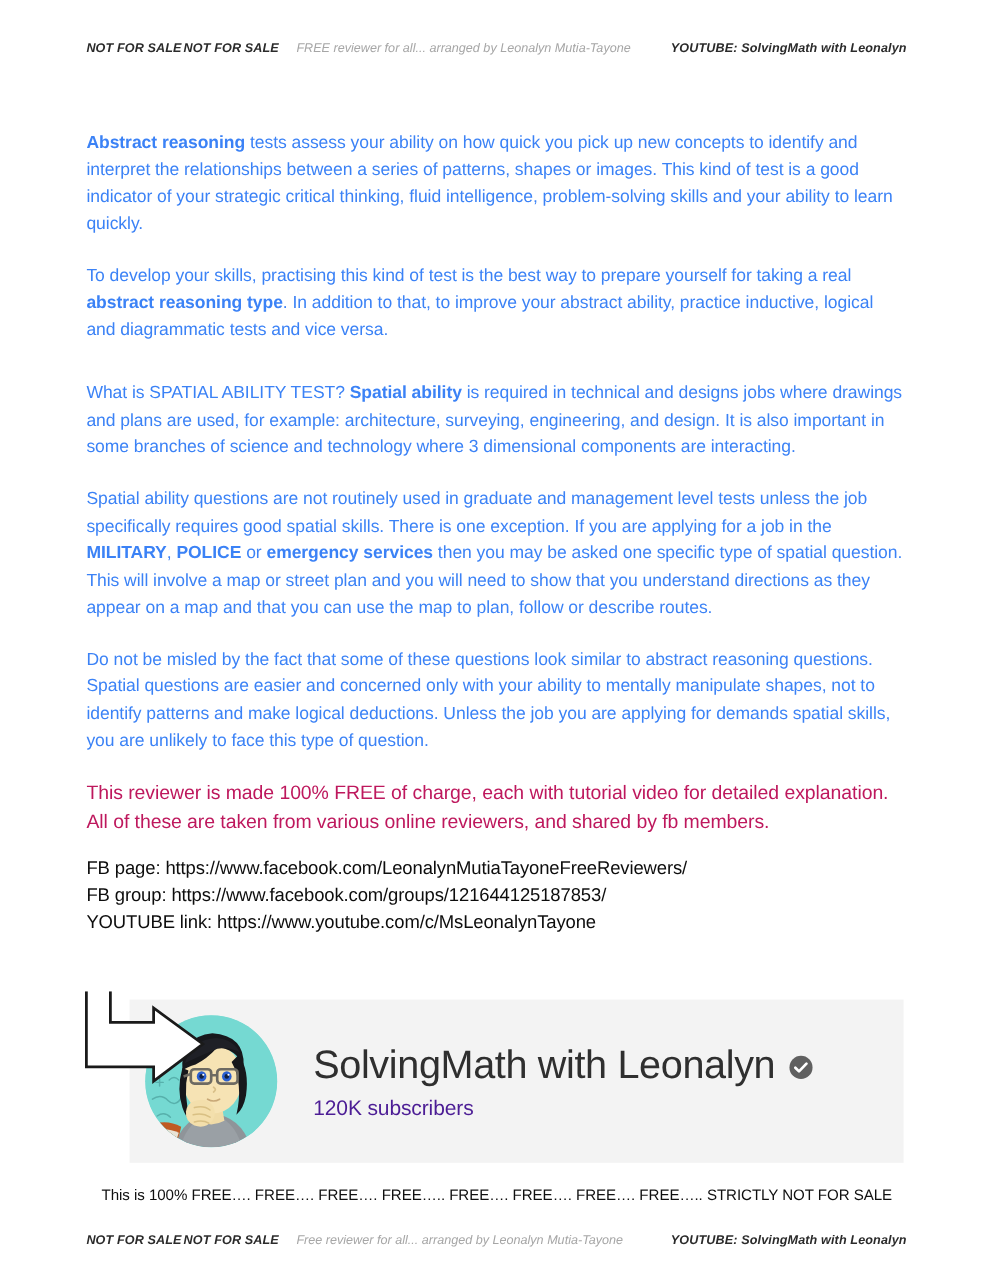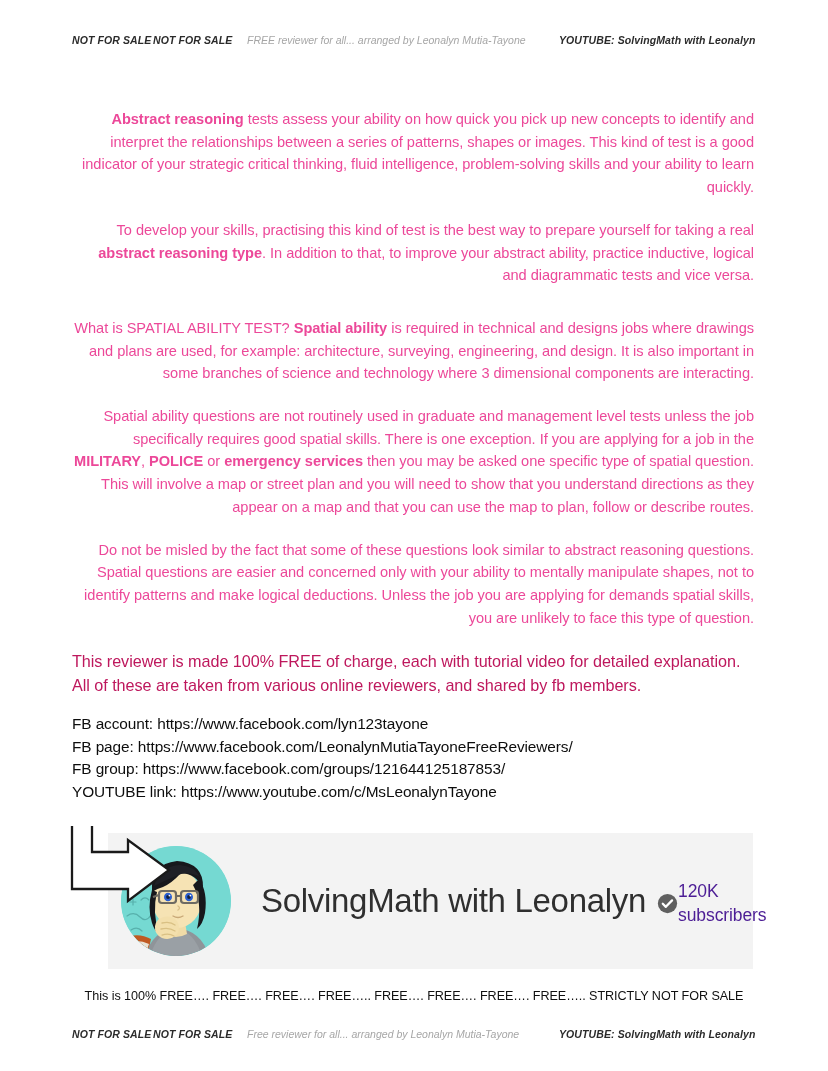--- a/index.html
+++ b/index.html
@@ -47,23 +47,23 @@
   
   .content {
     position: absolute;
     left: 72px;
     top: 108px;
     width: 682px;
   }
   .para {
     font-size: 14.6px;
     line-height: 22.7px;
-    color: #ec4899;
+    color: #3b82f6;
     margin: 0 0 20px 0;
-    text-align: right;
+    text-align: left;
     letter-spacing: -0.04px;
   }
   .para.gap-lg { margin-bottom: 30px; }
   .para b { font-weight: 700; }
 
   .para-big {
     font-size: 16.2px;
     line-height: 24px;
     color: #be185d;
     margin: 0 0 16px 0;
@@ -116,20 +116,21 @@
     overflow: hidden;
     flex: 0 0 auto;
     position: relative;
     background: #7fdcd4;
   }
   .yt-avatar svg { display: block; }
 
   .yt-meta {
     margin-left: 30px;
     display: flex;
+    flex-direction: column;
     justify-content: center;
   }
   .yt-title-row {
     display: flex;
     align-items: center;
     gap: 11px;
   }
   .yt-title {
     font-size: 33px;
     line-height: 40px;
@@ -186,21 +187,20 @@
 
     <p class="para"><span>What is SPATIAL ABILITY TEST? </span><b>Spatial ability</b><span> is required in technical and designs jobs where drawings and plans are used, for example: architecture, surveying, engineering, and design. It is also important in some branches of science and technology where 3 dimensional components are interacting.</span></p>
 
     <p class="para"><span>Spatial ability questions are not routinely used in graduate and management level tests unless the job specifically requires good spatial skills. There is one exception. If you are applying for a job in the </span><b>MILITARY</b><span>, </span><b>POLICE</b><span> or </span><b>emergency services</b><span> then you may be asked one specific type of spatial question. This will involve a map or street plan and you will need to show that you understand directions as they appear on a map and that you can use the map to plan, follow or describe routes.</span></p>
 
     <p class="para">Do not be misled by the fact that some of these questions look similar to abstract reasoning questions. Spatial questions are easier and concerned only with your ability to mentally manipulate shapes, not to identify patterns and make logical deductions. Unless the job you are applying for demands spatial skills, you are unlikely to face this type of question.</p>
 
     <p class="para-big">This reviewer is made 100% FREE of charge, each with tutorial video for detailed explanation. All of these are taken from various online reviewers, and shared by fb members.</p>
 
 
-    <div class="link-line">FB account: https://www.facebook.com/lyn123tayone</div>
     <div class="link-line">FB page: https://www.facebook.com/LeonalynMutiaTayoneFreeReviewers/</div>
     <div class="link-line">FB group: https://www.facebook.com/groups/121644125187853/</div>
     <div class="link-line">YOUTUBE link: https://www.youtube.com/c/MsLeonalynTayone</div>
 
   </div>
 
   <div class="yt-card">
 
     <div class="yt-avatar">
       <svg width="110" height="110" viewBox="0 0 110 110" aria-hidden="true">

